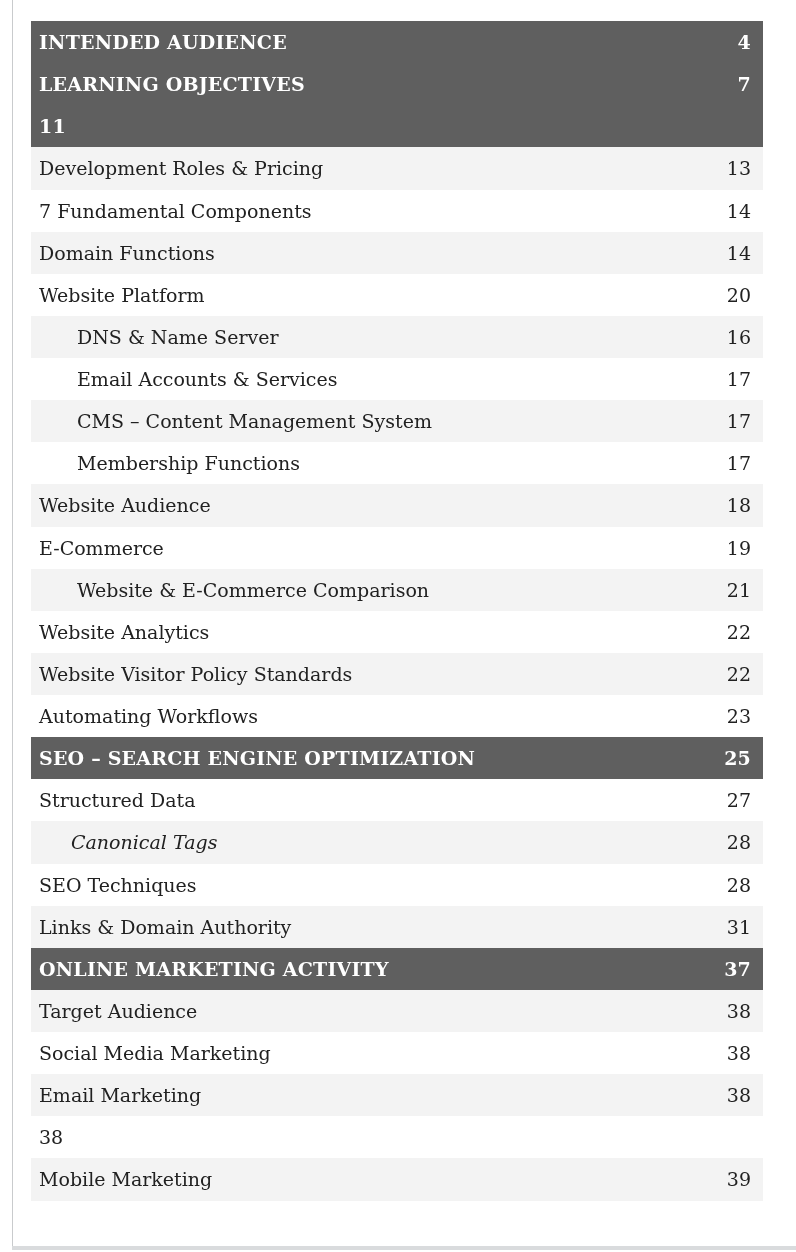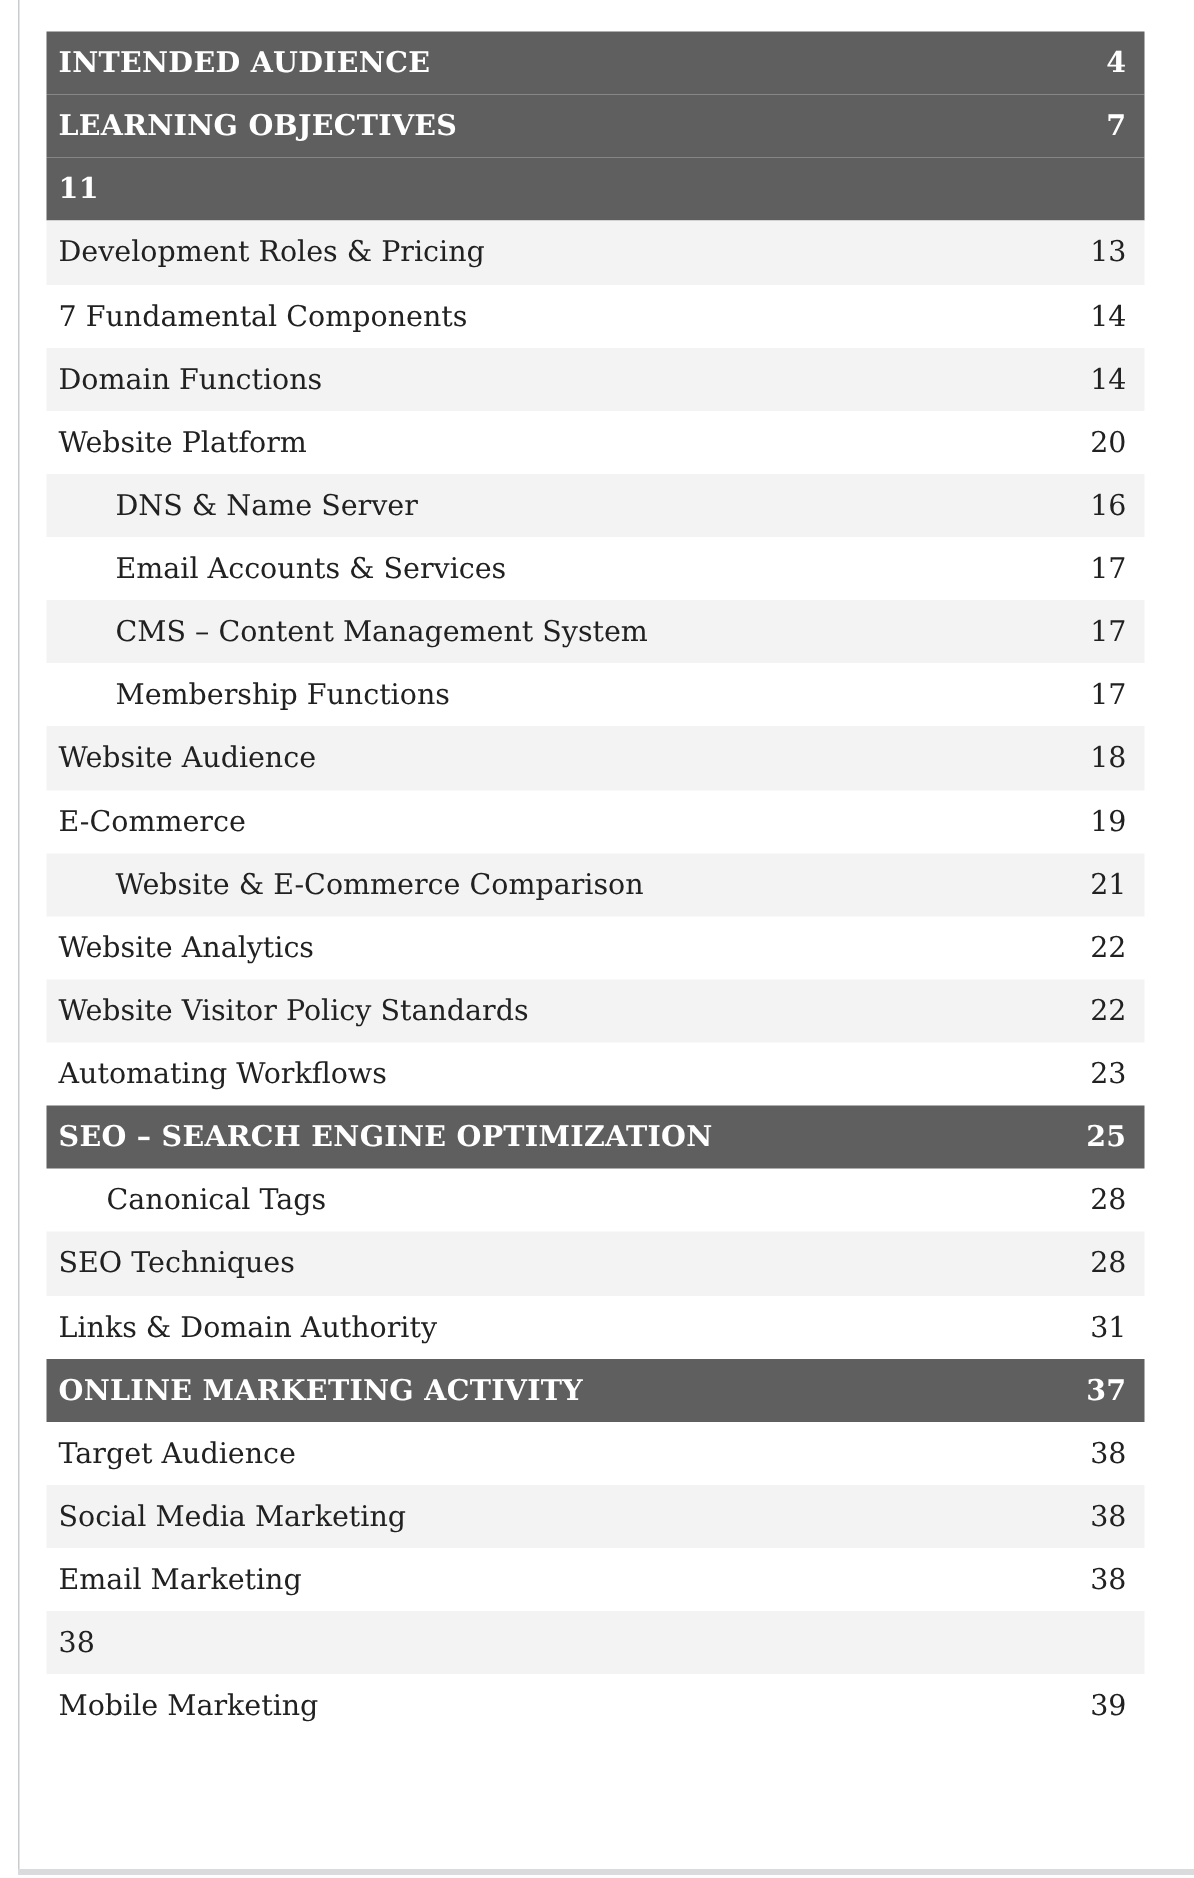--- a/index.html
+++ b/index.html
@@ -57,20 +57,21 @@
     letter-spacing: 0.2px;
   }
   .row .label {
     white-space: nowrap;
   }
   .row.indent-1 .label {
     padding-left: 38px;
   }
   .row.indent-canonical .label {
     padding-left: 32px;
+    font-style: italic;
   }
   .row .pagenum {
     white-space: nowrap;
   }
   .row.header .pagenum {
     font-weight: bold;
   }
 </style>
 </head>
 <body style="background: rgb(255, 255, 255);">
@@ -143,20 +144,24 @@
     <span class="pagenum">22</span>
   </div>
     <div class="row">
     <span class="label">Automating Workflows</span>
     <span class="pagenum">23</span>
   </div>
     <div class="row header">
     <span class="label">SEO – SEARCH ENGINE OPTIMIZATION</span>
     <span class="pagenum">25</span>
   </div>
+    <div class="row">
+    <span class="label">Structured Data</span>
+    <span class="pagenum">27</span>
+  </div>
     <div class="row indent-canonical">
     <span class="label">Canonical Tags</span>
     <span class="pagenum">28</span>
   </div>
     <div class="row">
     <span class="label">SEO Techniques</span>
     <span class="pagenum">28</span>
   </div>
     <div class="row">
     <span class="label">Links &amp; Domain Authority</span>

